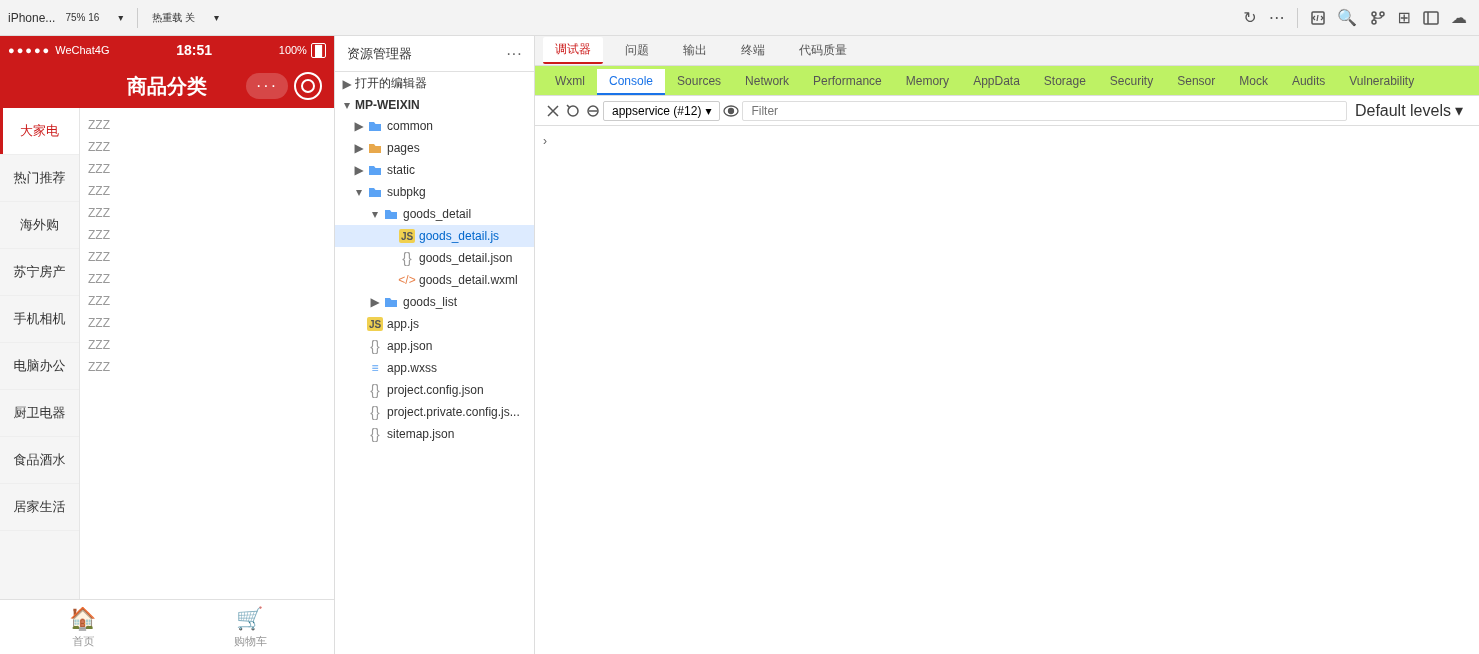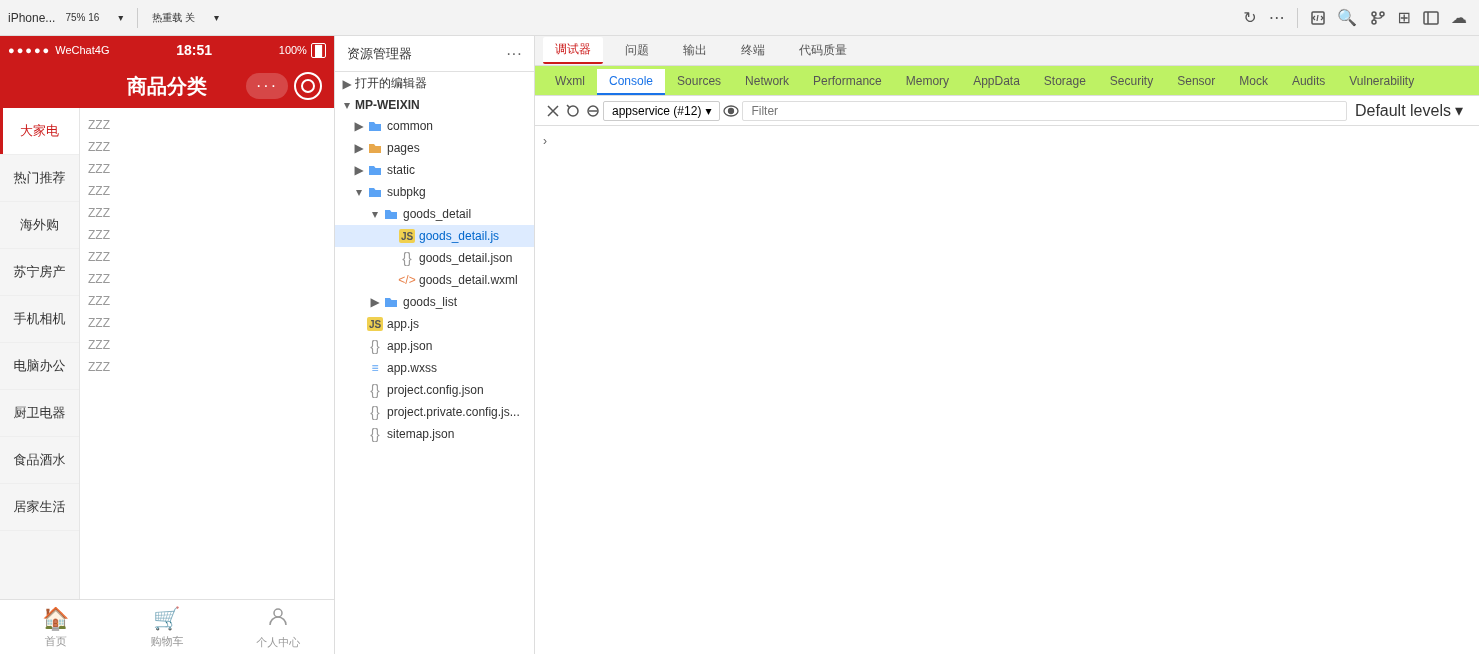--- a/index.html
+++ b/index.html
@@ -550,29 +550,20 @@
 
     <div class="phone-tab-bar">
       <div class="tab-item">
         <span class="tab-icon">🏠</span>
         <span class="tab-label">首页</span>
       </div>
       <div class="tab-item">
         <span class="tab-icon">🛒</span>
         <span class="tab-label">购物车</span>
       </div>
-      <div class="tab-item">
-        <span class="tab-icon">
-          <svg width="22" height="22" viewBox="0 0 22 22" fill="none" stroke="#999" stroke-width="1.5">
-            <circle cx="11" cy="8" r="4"></circle>
-            <path d="M3 20c0-4.4 3.6-8 8-8s8 3.6 8 8"></path>
-          </svg>
-        </span>
-        <span class="tab-label">个人中心</span>
-      </div>
     </div>
   </div>
 
   <div class="file-panel">
     <div class="file-panel-header">
       <span class="file-panel-title">资源管理器</span>
       <span class="file-panel-more">···</span>
     </div>
     <div class="file-tree">
 

